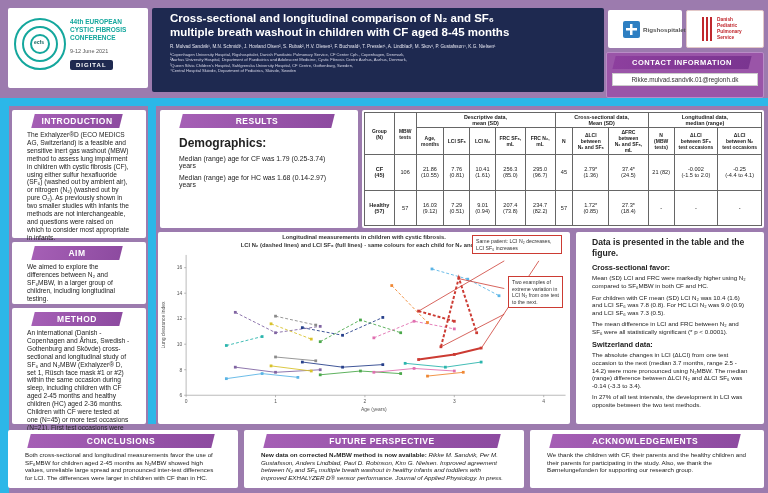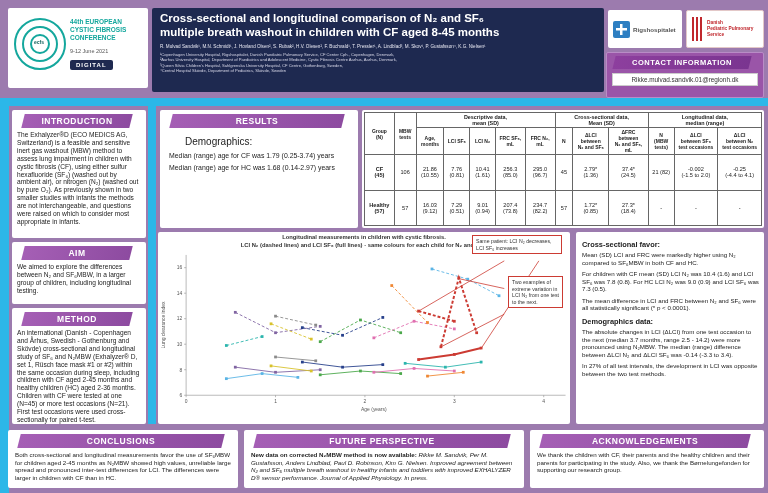--- a/index.html
+++ b/index.html
@@ -6,21 +6,21 @@
   body{font-family:"Liberation Sans", sans-serif; background:#777;}
   .poster{position:relative;width:768px;height:493px;background:#9c7bae;overflow:hidden;}
 
   
   .cyan{position:absolute;background:#2cb7e8;}
   .cyan-left{left:0;top:98px;width:9px;height:395px;}
   .cyan-top{left:0;top:98px;width:768px;height:8px;}
   .cyan-vert{left:148px;top:98px;width:8px;height:326px;}
 
   
-  .box{position:absolute;background:#fff;border-radius:2px;padding:3px 5px;box-sizing:border-box;color:#222;}
+  .box{position:absolute;background:#fff;border-radius:2px;padding:3px 15px;box-sizing:border-box;color:#222;}
 
   
   .sec-head{background:linear-gradient(90deg,#a55fb5,#8d4ba0);color:#fff;font-weight:bold;
     text-align:center;transform:skewX(-14deg);margin:1px 10px 3px 6px;padding:2px 0;}
   .sec-head>span{display:block;transform:skewX(14deg);letter-spacing:.5px;}
   .head-sm{font-size:8.5px;}
   .body-txt{font-size:6.6px;line-height:1.2;text-align:left;}
 
   
   .ecfs-box{left:8px;top:8px;width:140px;height:80px;}
@@ -55,21 +55,21 @@
   .contact-head>span{font-size:7.5px;}
   .contact-email{background:#fff;border:1px solid #ccc;color:#333;font-size:6.4px;text-align:center;padding:2px 0;}
 
   
   .box-intro{left:12px;top:110px;width:134px;height:128px;}
   .box-aim{left:12px;top:242px;width:134px;height:62px;}
   .box-method{left:12px;top:308px;width:134px;height:116px;}
 
   
   .box-results{left:160px;top:110px;width:198px;height:118px;}
-  .demo-title{font-size:10px;font-weight:normal;margin:8px 0 4px 20px;}
+  .demo-title{font-size:12px;font-weight:bold;margin:8px 0 4px 4px;}
   .demo-line{font-size:6.9px;margin:5px 0 0 4px;}
   .box-table{left:362px;top:110px;width:402px;height:118px;padding:2px;}
   table{border-collapse:collapse;width:100%;height:100%;table-layout:fixed;}
   th,td{border:0.5px solid #666;text-align:center;vertical-align:middle;white-space:pre-line;padding:1px 0;}
   th{font-size:5px;font-weight:bold;}
   th.grp{font-size:5.4px;}
   td{font-size:5.6px;}
   tbody th{font-size:5.6px;}
 
   
@@ -396,25 +396,26 @@
         <line x1="350" y1="12" x2="263" y2="63" stroke="#cc3b33" stroke-width="0.8"></line>
         <line x1="385" y1="12" x2="327" y2="100" stroke="#cc3b33" stroke-width="0.8"></line>
         <line x1="350" y1="40" x2="304" y2="30" stroke="#cc3b33" stroke-width="0.8"></line>
         <line x1="350" y1="66" x2="286" y2="99" stroke="#cc3b33" stroke-width="0.8"></line>
       </svg>
     <div class="callout callout-1">Same patient: LCI N₂ decreases, LCI SF₆ increases</div>
     <div class="callout callout-2">Two examples of extreme variation in LCI N₂ from one test to the next.</div>
   </div>
 
   <div class="box box-disc">
+    <div class="disc-title">Data is presented in the table and the figure.</div>
     <div class="disc-sub">Cross-sectional favor:</div>
     <div class="disc-p">Mean (SD) LCI and FRC were markedly higher using N₂ compared to SF₆MBW in both CF and HC.</div>
     <div class="disc-p">For children with CF mean (SD) LCI N₂ was 10.4 (1.6) and LCI SF₆ was 7.8 (0.8). For HC LCI N₂ was 9.0 (0.9) and LCI SF₆ was 7.3 (0.5).</div>
     <div class="disc-p">The mean difference in LCI and FRC between N₂ and SF₆ were all statistically significant (* p &lt; 0.0001).</div>
-    <div class="disc-sub">Demographics data:</div>
+    <div class="disc-sub">Switzerland data:</div>
     <div class="disc-p">The absolute changes in LCI (ΔLCI) from one test occasion to the next (median 3.7 months, range 2.5 - 14.2) were more pronounced using N₂MBW. The median (range) difference between ΔLCI N₂ and ΔLCI SF₆ was -0.14 (-3.3 to 3.4).</div>
     <div class="disc-p">In 27% of all test intervals, the development in LCI was opposite between the two test methods.</div>
   </div>
 
   <div class="box box-concl">
     <div class="sec-head head-sm">
         <span>CONCLUSIONS</span>
       </div>
     <div class="bottom-txt">Both cross-sectional and longitudinal measurements favor the use of SF₆MBW for children aged 2-45 months as N₂MBW showed high values, unreliable large spread and pronounced inter-test differences for LCI. The differences were larger in children with CF than in HC.</div>
   </div>

